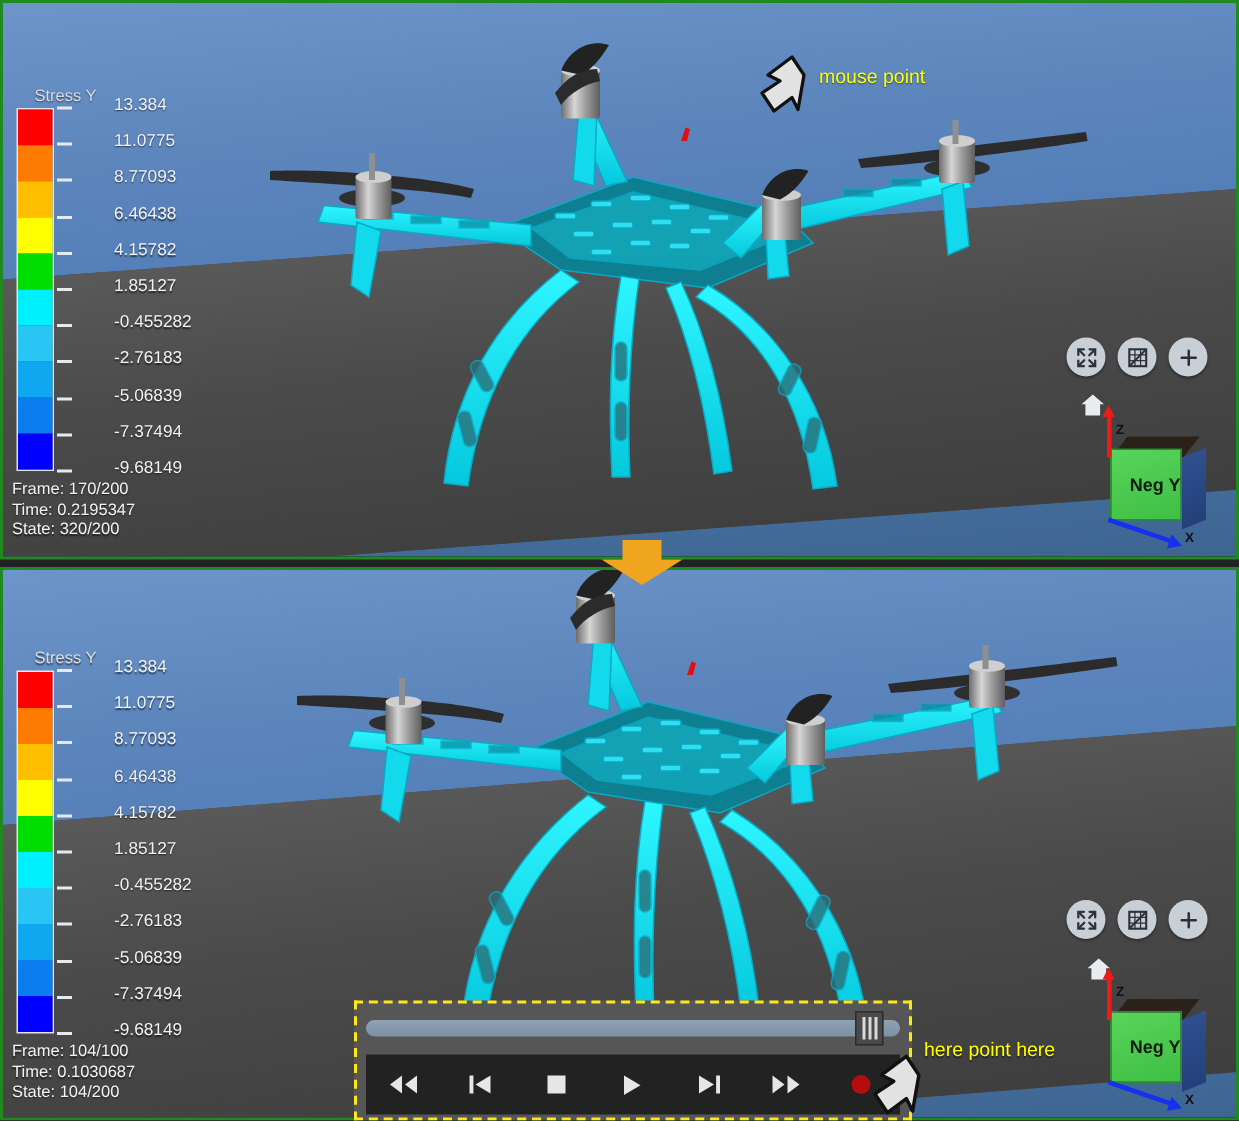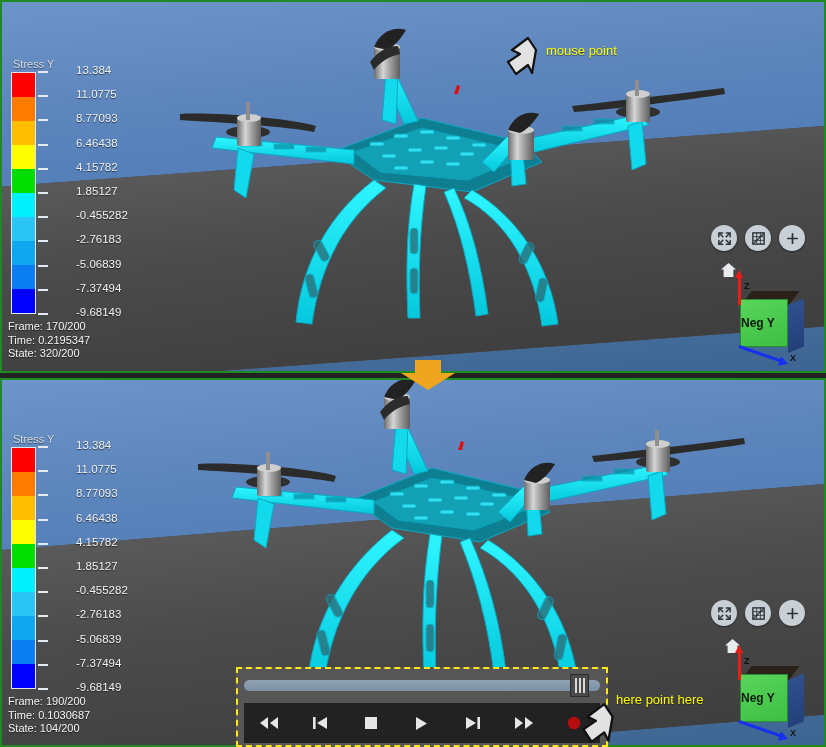--- a/index.html
+++ b/index.html
@@ -17,21 +17,21 @@
 
   
   .ground{position:absolute;left:-6%;width:118%;background:#4a4a4a;}
   .ground:before{content:"";position:absolute;inset:0;
      background:linear-gradient(178deg,#5a5a5a 0%,#4b4b4b 40%,#3e3e3e 100%);}
   #ground-top{top:188px;height:200px;transform:rotate(-4.2deg);transform-origin:0 0;}
   #ground-bot{top:552px;height:230px;transform:rotate(-4.6deg);transform-origin:0 0;}
 
   
   .legend{position:absolute;left:4px;width:104px;z-index:6;}
-  .legend-title{color:#d8dde4;font-size:11px;margin:0 0 2px 7px;
+  .legend-title{color:#d8dde4;font-size:11px;margin:0 0 2px 17px;
                 text-shadow:0 1px 1px rgba(0,0,0,.55);}
   .legend-body{position:relative;}
   .colorbar{position:absolute;left:5px;top:0;width:25px;height:242px;
             border:1px solid #dfe6ee;box-sizing:border-box;}
   .swatch{width:100%;height:10%;}
   .ticks{position:relative;margin-left:32px;height:242px;}
   .tick{position:absolute;left:0;width:72px;height:1px;}
   .tick i{position:absolute;left:0;top:-1px;width:10px;height:2px;background:#e4eaf1;}
   .tick span{position:absolute;left:14px;top:-8px;color:#f0f3f7;font-size:11.5px;
              white-space:nowrap;text-shadow:0 1px 1px rgba(0,0,0,.6);margin-left:24px;}
@@ -47,21 +47,21 @@
   .vbtn svg{display:block;}
 
   
   .homeicon{position:absolute;z-index:6;}
 
   
   .axcube{position:absolute;z-index:6;width:86px;height:80px;}
   .cube-face{position:absolute;left:22px;top:22px;width:48px;height:48px;
              background:linear-gradient(160deg,#58d45b,#3fbf44);
              border:1px solid #2c8c30;box-sizing:border-box;
-             display:flex;align-items:center;justify-content:flex-start;}
+             display:flex;align-items:center;justify-content:flex-end;}
   .cube-face span{font-size:12px;font-weight:bold;color:#0b1a0c;}
   .cube-side{position:absolute;left:70px;top:28px;width:16px;height:48px;
              background:linear-gradient(180deg,#2f4f8f,#23407a);
              transform:skewY(-22deg);transform-origin:0 0;}
   .cube-top{position:absolute;left:22px;top:14px;width:48px;height:15px;
             background:#2a2118;transform:skewX(-38deg);transform-origin:0 100%;}
   .ax-z{position:absolute;left:20px;top:0;width:3px;height:28px;background:#ee1c16;}
   .ax-z:after{content:"";position:absolute;left:-3px;top:-7px;
       border-left:4.5px solid transparent;border-right:4.5px solid transparent;border-bottom:8px solid #ee1c16;}
   .ax-x{position:absolute;left:21px;top:68px;width:44px;height:3px;
@@ -446,21 +446,21 @@
                 <i></i>
                 <span>-7.37494</span>
               </div>
               <div class="tick" style="top: 242px;">
                 <i></i>
                 <span>-9.68149</span>
               </div>
             </div>
         </div>
         <div class="legend-stats">
-          <div>Frame: 190/200</div>
+          <div>Frame: 104/100</div>
           <div>Time: 0.1030687</div>
           <div>State: 104/200</div>
         </div>
       </div>
 
       <div class="viewbtns" style="top:220px">
         <div class="vbtn">
           <svg width="15" height="15" viewBox="0 0 16 16" fill="none" stroke="#2d3138" stroke-width="1.6" stroke-linecap="round">
             <path d="M2 6V2h4M14 6V2h-4M2 10v4h4M14 10v4h-4"></path>
             <path d="M3 3l3.2 3.2M13 3l-3.2 3.2M3 13l3.2-3.2M13 13l-3.2-3.2"></path>

